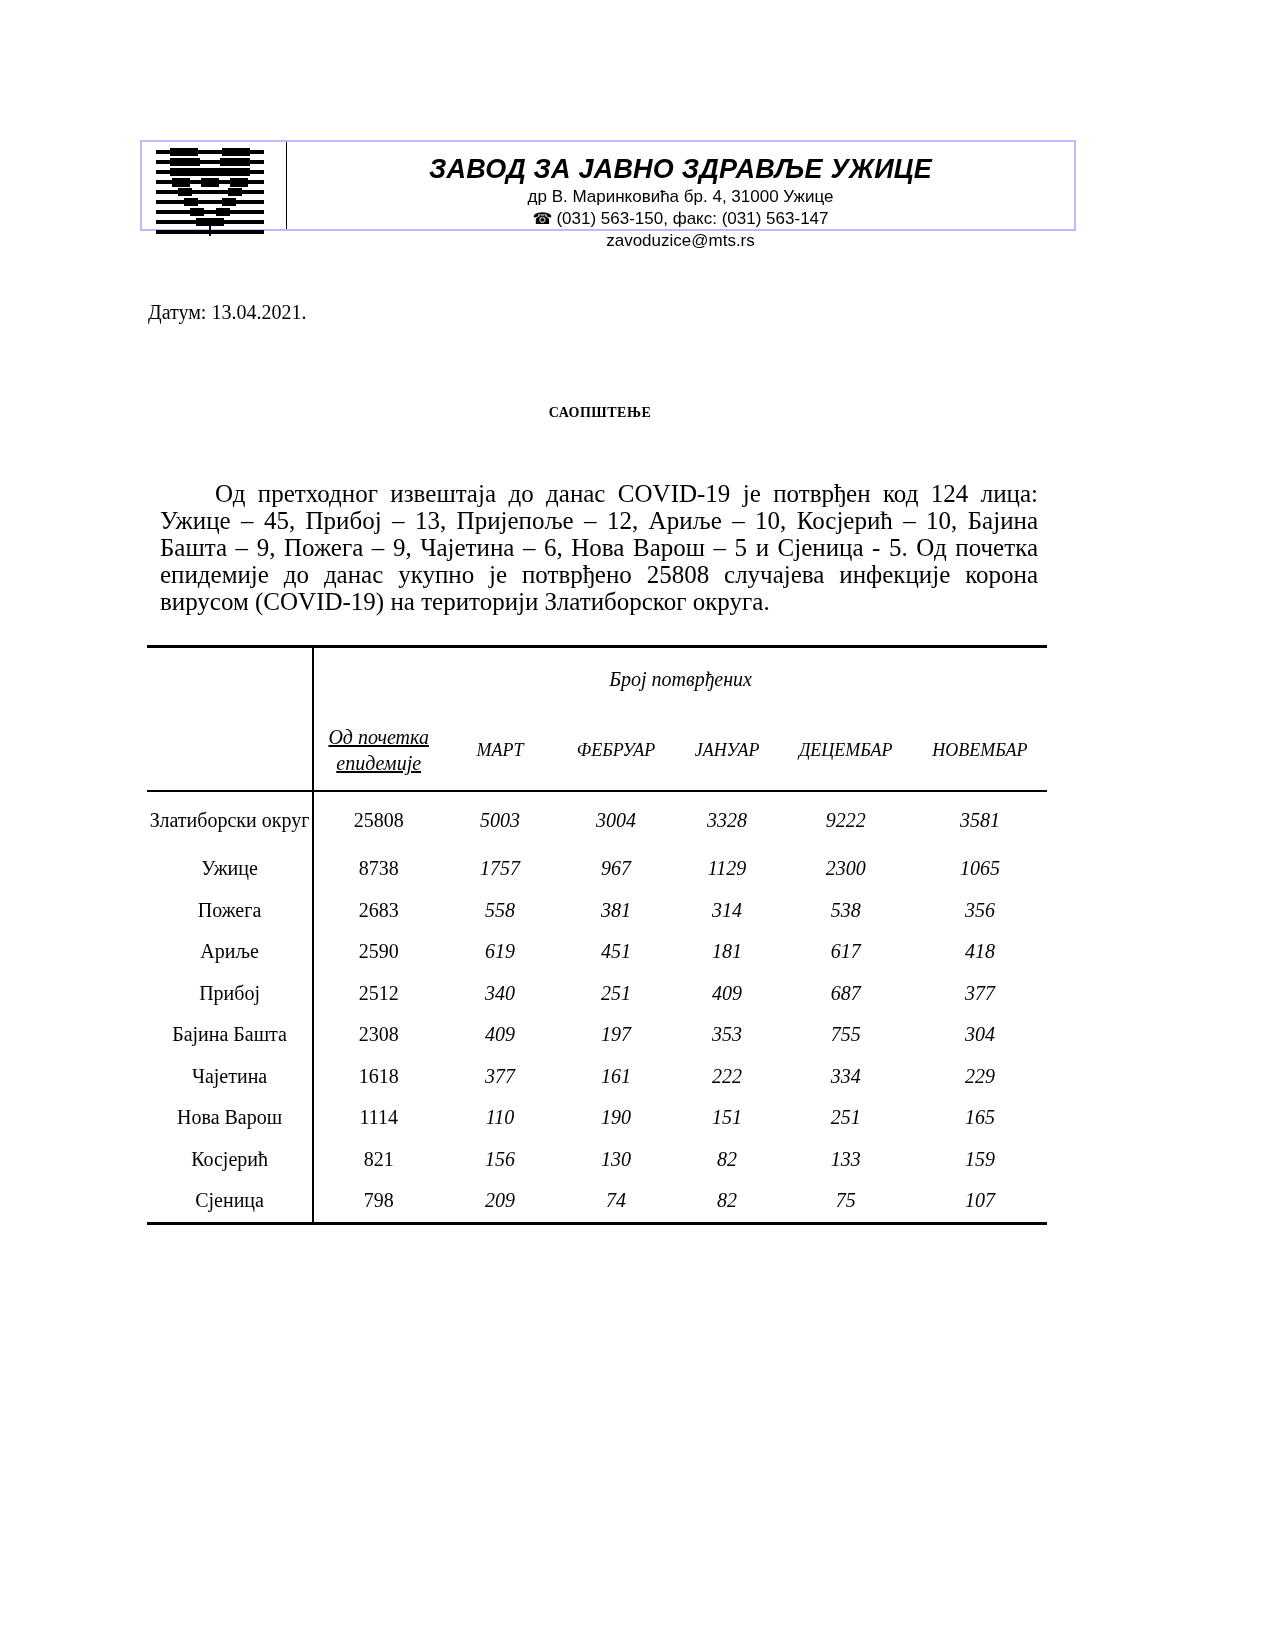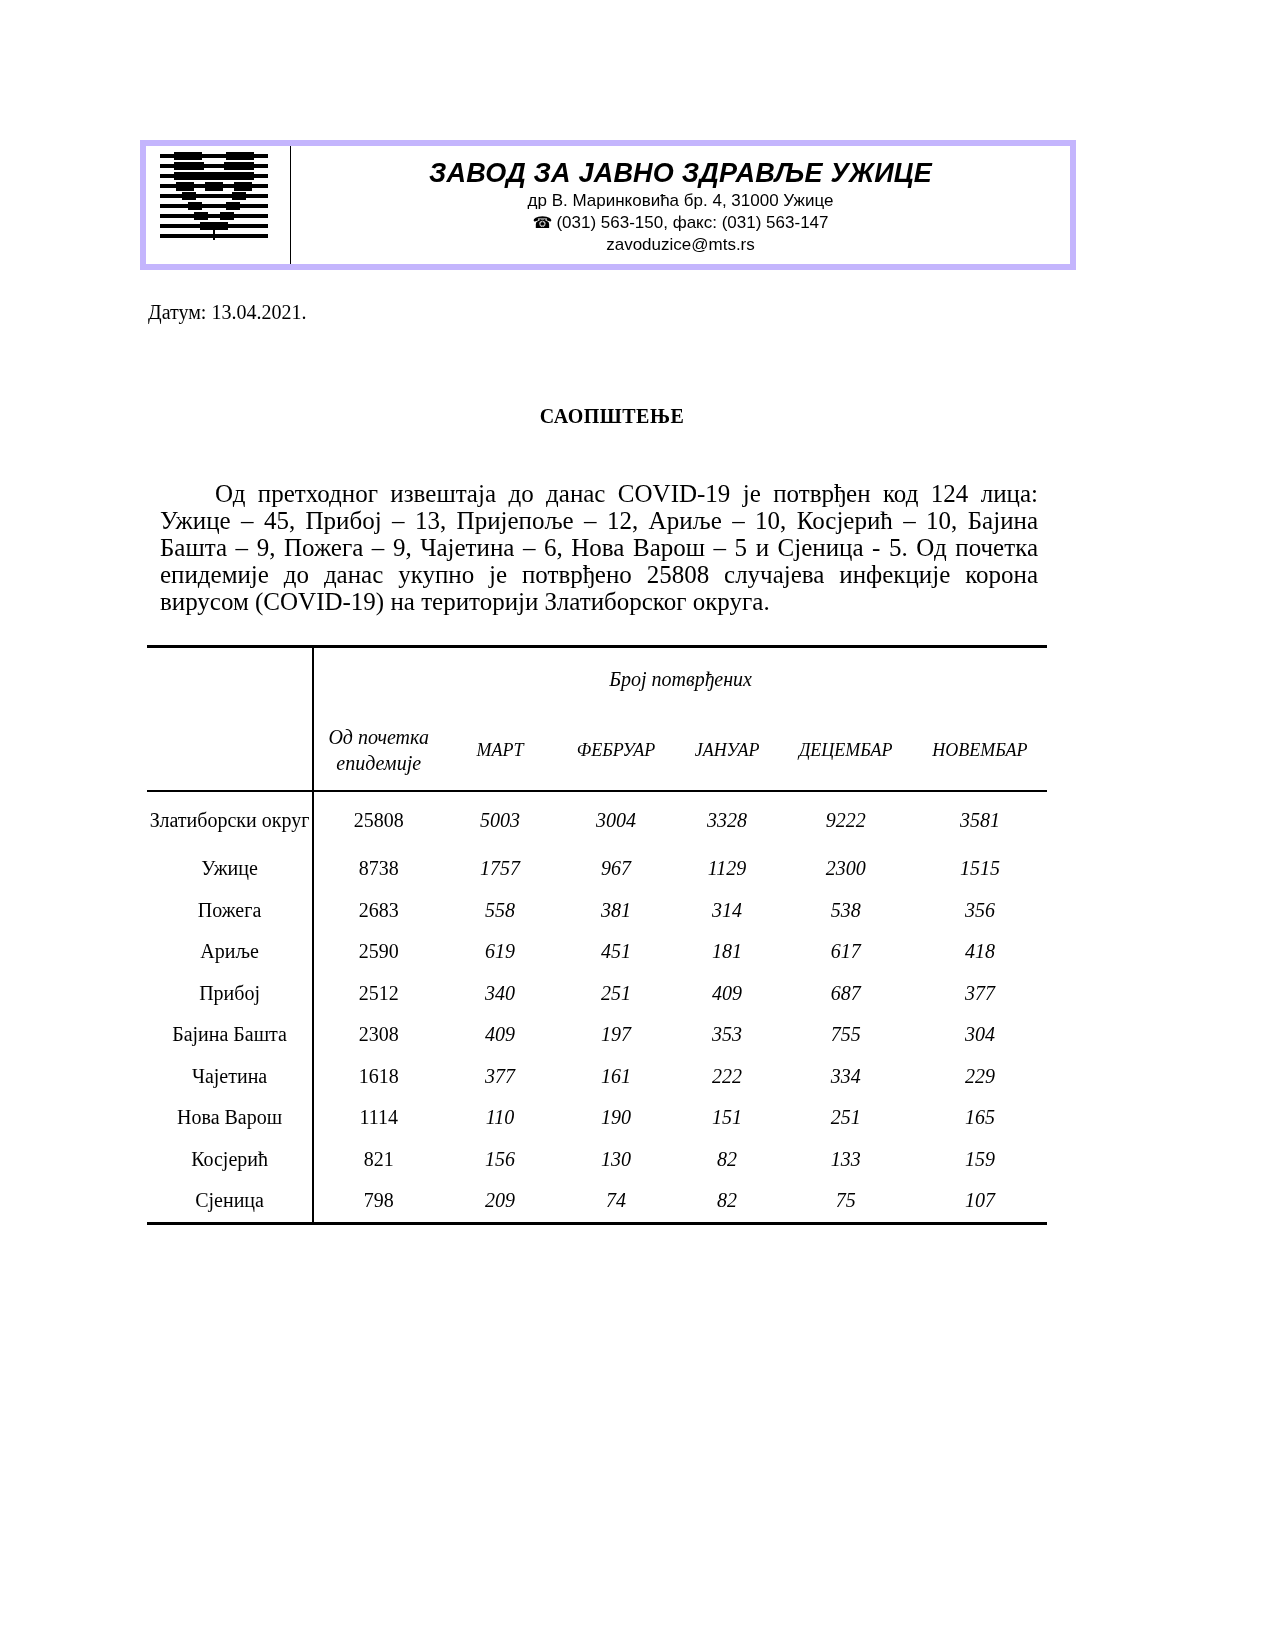--- a/index.html
+++ b/index.html
@@ -1,39 +1,39 @@
 <!DOCTYPE html>
 <html><head>
   <meta charset="utf-8">
   <style>
     html, body { margin: 0; padding: 0; background: #ffffff; }
     body { width: 1275px; height: 1650px; position: relative; overflow: hidden; color: #000; font-family: "Liberation Serif", serif; }
 
-    .letterhead { position: absolute; left: 140px; top: 140px; width: 936px; height: 130px; border: 6px solid #c4b5fd; box-sizing: border-box; display: flex; }
+    .letterhead { position: absolute; left: 140px; top: 140px; width: 936px; height: 91px; border: 2px solid #c4b5fd; box-sizing: border-box; display: flex; }
     .logo-cell { width: 145px; height: 100%; border-right: 1px solid #000; box-sizing: border-box; position: relative; }
     .logo-cell svg { position: absolute; left: 14px; top: 6px; }
     .head-text { flex: 1; text-align: center; font-family: "Liberation Sans", sans-serif; padding-top: 10px; }
     .org-name { font-size: 27px; font-weight: bold; font-style: italic; letter-spacing: 0.2px; line-height: 34px; }
     .org-line { font-size: 17px; line-height: 22px; }
     .phone-icon { font-size: 16px; margin-right: 4px; }
 
     .date { position: absolute; left: 148px; top: 301px; font-size: 20px; }
-    .title { position: absolute; left: 0; width: 1200px; top: 405px; text-align: center; font-size: 20px; font-weight: bold; letter-spacing: 0.5px; margin-left: 12px; }
+    .title { position: absolute; left: 0; width: 1200px; top: 405px; text-align: center; font-size: 14px; font-weight: bold; letter-spacing: 0.5px; }
 
     .para { position: absolute; left: 160px; top: 480px; width: 878px; font-size: 25px; line-height: 27px; text-align: justify; text-indent: 55px; }
 
     table.stats { position: absolute; left: 147px; top: 645px; width: 900px; border-collapse: collapse; font-size: 20px; }
     table.stats td, table.stats th { padding: 0; text-align: center; font-weight: normal; }
     .top-rule td { border-top: 3px solid #000; }
     .bottom-rule td { border-bottom: 3px solid #000; }
     .hdr-sep td { border-bottom: 2px solid #000; }
     .first-col { width: 160px; border-right: 2px solid #000; }
     .group-head { font-style: italic; font-weight: bold; font-size: 20px; height: 62px; vertical-align: middle; padding-left: 0; }
     .col-head { font-style: italic; font-weight: bold; font-size: 18px; height: 80px; vertical-align: middle; }
-    .col-head.first { font-size: 20px; line-height: 26px; }
+    .col-head.first { font-size: 20px; line-height: 26px; text-decoration: underline; }
     .row-total td { height: 56px; font-weight: bold; }
     .row-total td.num { font-style: italic; }
     .row-total td.num.c0 { font-style: normal; }
     .row-total .label { line-height: 25px; }
     .row td { height: 41.5px; }
     td.num { font-style: italic; }
     td.num.c0 { font-style: normal; }
     td.label { font-size: 20px; }
   </style>
 </head>
@@ -109,21 +109,21 @@
       <td class="num">9222</td>
       <td class="num">3581</td>
     </tr>
   <tr class="row">
         <td class="first-col label">Ужице</td>
         <td class="num c0">8738</td>
         <td class="num c1">1757</td>
         <td class="num c2">967</td>
         <td class="num c3">1129</td>
         <td class="num c4">2300</td>
-        <td class="num c5">1515</td>
+        <td class="num c5">1065</td>
       </tr>
       <tr class="row">
         <td class="first-col label">Пожега</td>
         <td class="num c0">2683</td>
         <td class="num c1">558</td>
         <td class="num c2">381</td>
         <td class="num c3">314</td>
         <td class="num c4">538</td>
         <td class="num c5">356</td>
       </tr>

